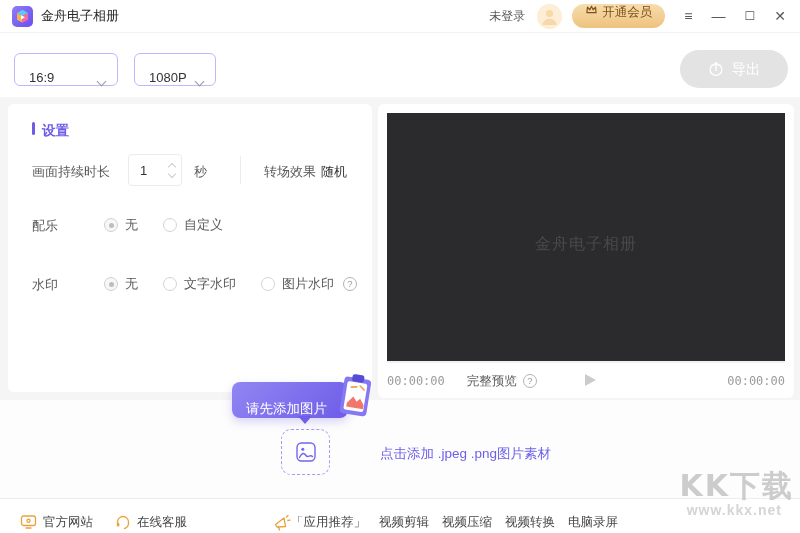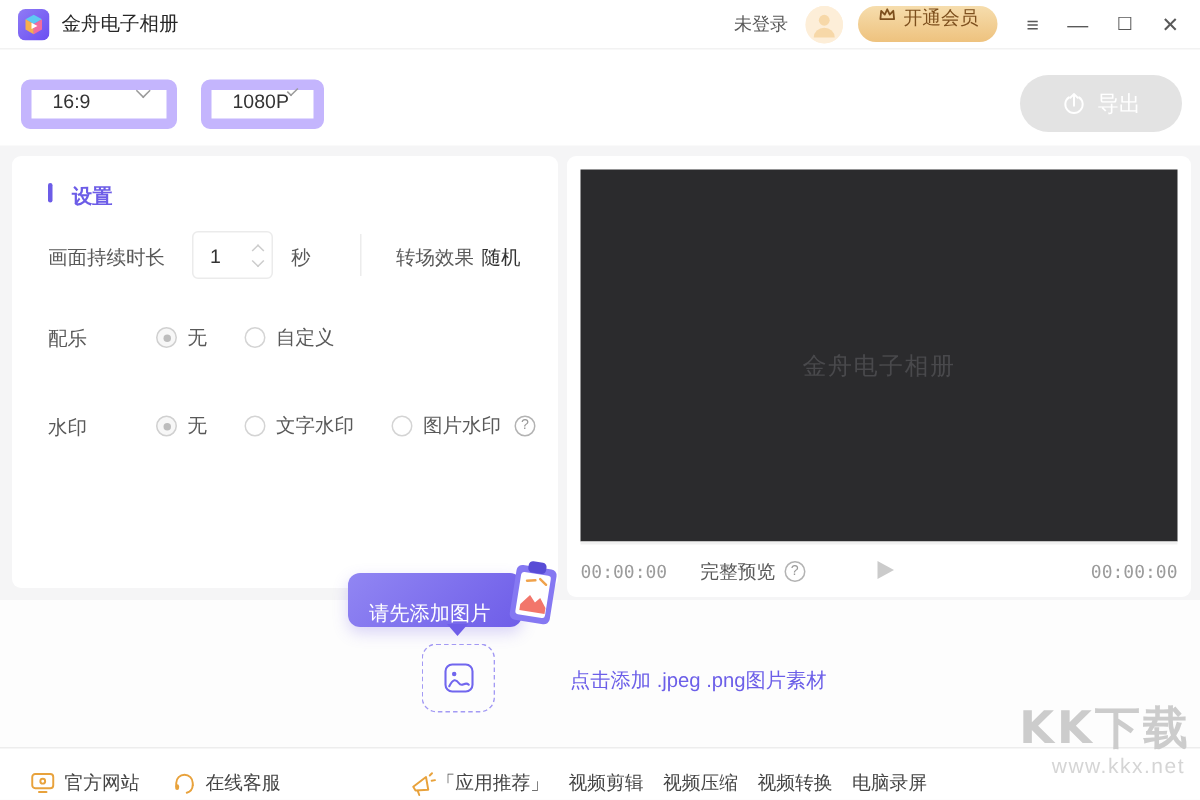--- a/index.html
+++ b/index.html
@@ -14,32 +14,32 @@
   #titlebar-right { margin-left:auto; display:flex; align-items:center; }
   #login-status { font-size:12px; color:#595959; margin-right:12px; cursor:pointer; }
   #avatar { width:25px; height:25px; border-radius:50%; background:#fdeed8; display:flex; align-items:center; justify-content:center; margin-right:10px; }
   #vip-btn { height:24px; padding:0 13px; border:none; border-radius:13px; background:linear-gradient(180deg,#f6ddad,#eec27e); color:#7d4f1d; font-size:12.5px; display:flex; gap:4px; cursor:pointer; font-family:inherit; }
   .winctl { font-size:14px; color:#595959; margin-left:19px; cursor:pointer; line-height:1; }
   #win-close { margin-right:14px; }
   #win-max { font-size:12px; }
 
   
   #toolbar { left:0; top:34px; width:800px; height:63px; background:#fff; }
-  .dropdown { position:absolute; top:19px; height:33px; border:7px solid #c4b5fd; border-radius:6px; background:#fff; display:flex; align-items:flex-start; padding:0 12px 0 14px; font-size:13px; color:#333; cursor:pointer; }
+  .dropdown { position:absolute; top:19px; height:33px; border:1px solid #c4b5fd; border-radius:6px; background:#fff; display:flex; align-items:flex-end; padding:0 12px 0 14px; font-size:13px; color:#333; cursor:pointer; }
   #dd-ratio { left:14px; width:104px; }
   #dd-res { left:134px; width:82px; }
   .chev { width:7px; height:7px; border-right:1.5px solid #9a9a9a; border-bottom:1.5px solid #9a9a9a; transform:rotate(45deg); margin-left:auto; margin-top:-3px; }
   #export-btn { position:absolute; right:12px; top:16px; width:108px; height:38px; border:none; border-radius:19px; background:#e3e3e3; color:#fff; font-size:14.5px; display:flex; align-items:center; justify-content:center; gap:8px; cursor:pointer; font-family:Liberation Serif, serif; }
 
   
   #main-bg { left:0; top:97px; width:800px; height:303px; background:#f5f5f6; }
 
   
   #settings-card { left:8px; top:104px; width:364px; height:288px; background:#fff; border-radius:6px; }
-  #settings-header { position:absolute; left:24px; top:18px; display:flex; align-items:flex-start; gap:13px; }
+  #settings-header { position:absolute; left:24px; top:18px; display:flex; align-items:flex-start; gap:7px; }
   #settings-header .bar { width:3px; height:13px; background:#6c5ce7; border-radius:1.5px; }
   #settings-header .txt { font-size:13.5px; color:#6c5ce7; font-weight:bold; }
   .set-label { position:absolute; left:24px; font-size:13px; color:#595959; }
   #duration-input-box { position:absolute; left:120px; top:50px; width:54px; height:32px; border:1px solid #ebebeb; border-radius:4px; display:flex; align-items:center; }
   #duration-input { width:30px; border:none; outline:none; font-size:13px; color:#333; padding-left:11px; font-family:inherit; background:transparent; }
   #stepper { margin-left:auto; margin-right:6px; display:flex; flex-direction:column; gap:3px; }
   .chev-s { width:6px; height:6px; border-right:1.3px solid #ccc; border-bottom:1.3px solid #ccc; cursor:pointer; }
   .chev-s.up { transform:rotate(-135deg); }
   .chev-s.down { transform:rotate(45deg); margin-top:-2px; }
   #duration-unit { position:absolute; left:186px; top:59px; font-size:13px; color:#595959; }
@@ -81,21 +81,21 @@
   #footer { left:0; top:498px; width:800px; height:47px; background:#fff; border-top:1px solid #ededed; display:flex; align-items:center; font-size:12.5px; color:#454545; }
   .foot-item { display:flex; align-items:center; gap:6px; cursor:pointer; }
   #foot-website { margin-left:20px; }
   #foot-support { margin-left:22px; }
   #foot-promo { margin-left:86px; display:flex; align-items:center; }
   .promo-link { margin-left:13px; cursor:pointer; color:#454545; }
 
   
   #kk-mark { right:6px; top:469px; z-index:10; text-align:right; pointer-events:none; }
   #kk-name { font-size:30px; font-weight:bold; color:#cccccc; letter-spacing:2px; line-height:1.1; font-family:"DejaVu Sans",sans-serif; }
-  #kk-url { font-size:14px; font-weight:normal; color:#d5d5d5; letter-spacing:1px; margin-right:4px; }
+  #kk-url { font-size:14px; font-weight:bold; color:#d5d5d5; letter-spacing:1px; margin-right:12px; }
 </style>
 </head>
 <body>
 
 <div id="titlebar" class="abs">
   <svg id="app-icon" viewBox="0 0 21 21">
     <defs>
         <linearGradient id="g1" x1="0" y1="0" x2="1" y2="1">
       <stop offset="0" stop-color="#8f7bf5"></stop>
           <stop offset="1" stop-color="#6a4ef2"></stop>

